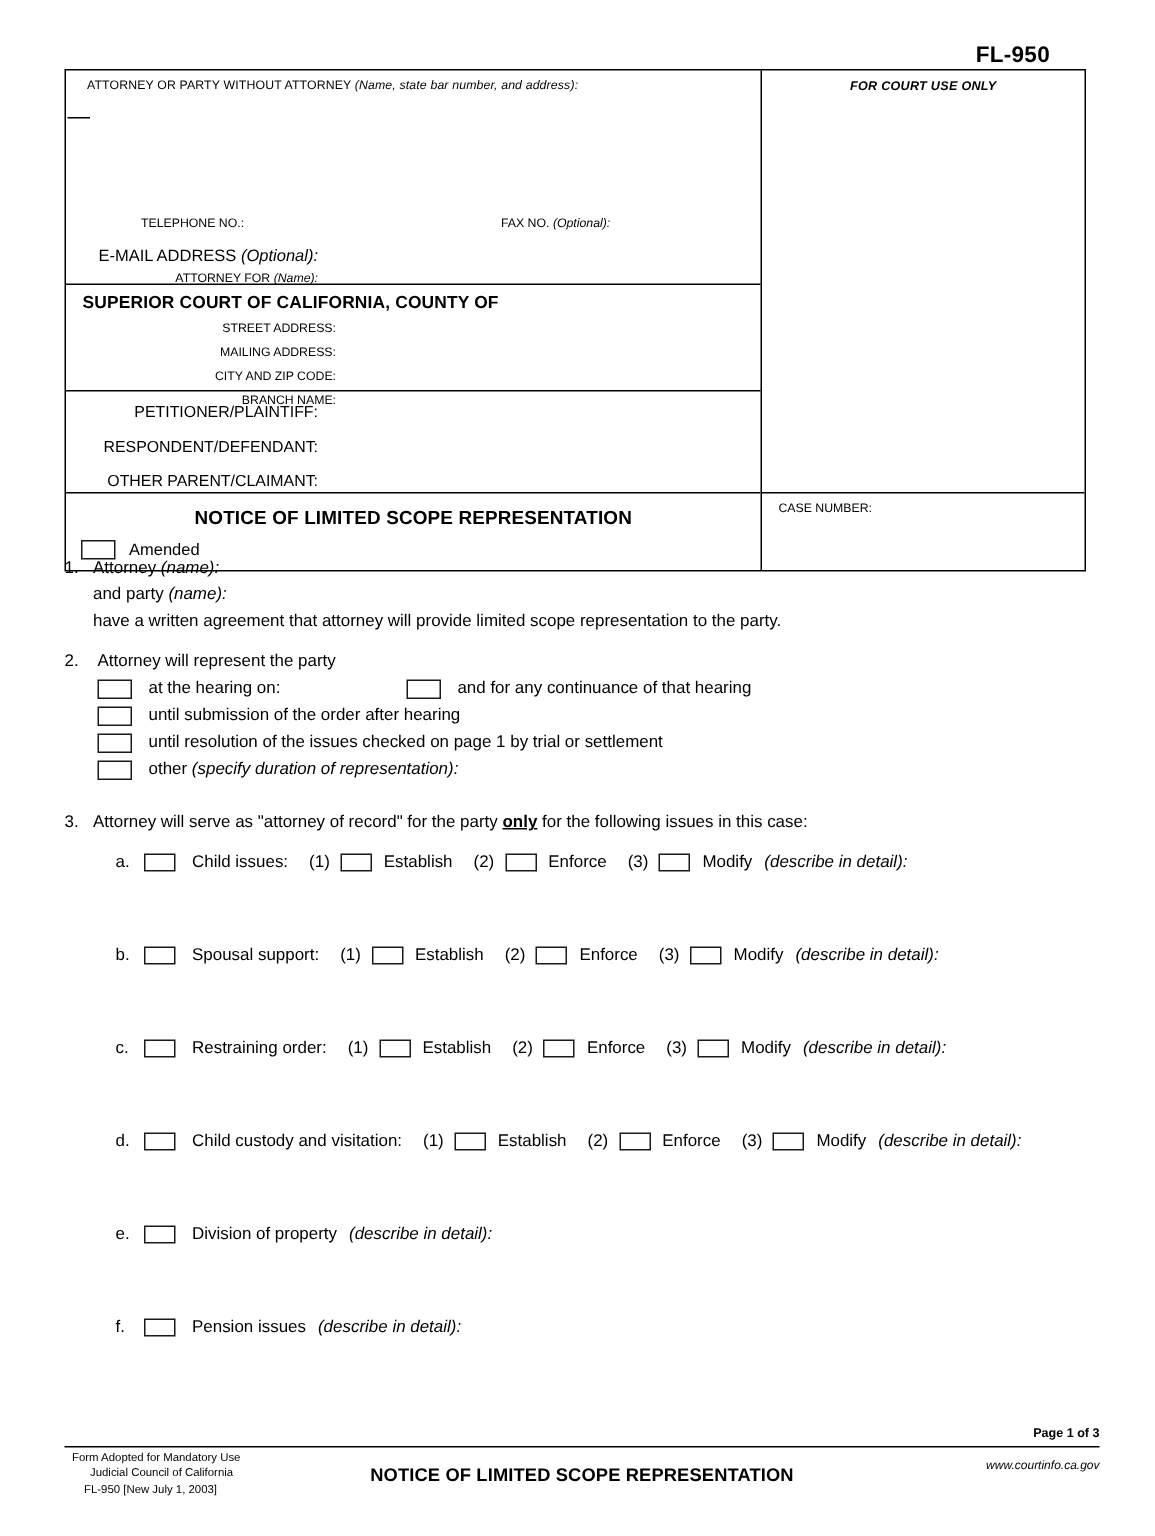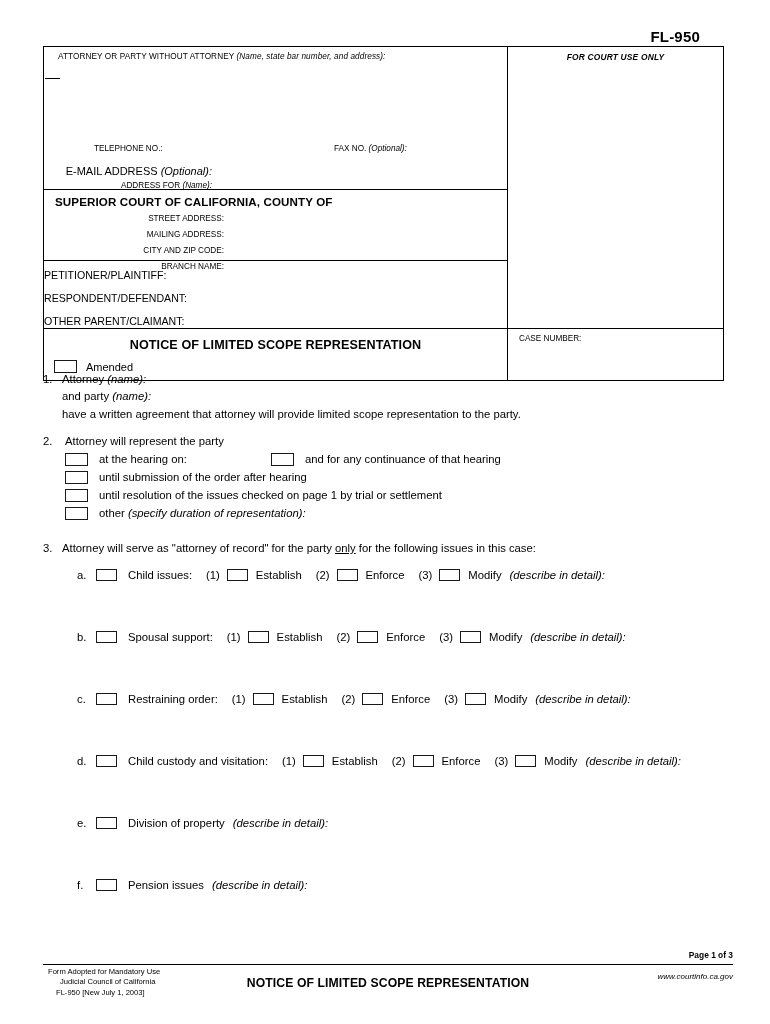--- a/index.html
+++ b/index.html
@@ -130,20 +130,21 @@
   .party-block {
     height: 68px;
     position: relative;
     border-top: 1.6px solid #000;
     box-sizing: border-box;
   }
   .party-lbl {
     position: absolute;
     left: 0;
     width: 168px;
+    text-align: right;
     font-size: 10.6px;
   }
   .p1 { top: 8px; }
   .p2 { top: 31px; }
   .p3 { top: 54px; }
 
   .title-block {
     height: 52px;
     position: relative;
     border-top: 1.6px solid #000;
@@ -216,21 +217,21 @@
     width: 17px;
     text-align: left;
     font-size: 11.3px;
   }
   .item-body {
     margin-left: 19px;
   }
   .ln { margin-bottom: 4px; white-space: nowrap; }
   i { font-style: italic; }
   u { text-decoration: underline; }
-  b { font-weight: normal; text-align: center; }
+  b { font-weight: bold; text-align: center; }
 
   .opt-row {
     display: flex;
     align-items: center;
     margin-top: 5px;
     white-space: nowrap;
   }
   .opt-row .cbox { flex: none; }
   .opt-txt { margin-left: 11px; }
   .cont-box { margin-left: 84px; }
@@ -317,21 +318,21 @@
           <div class="lbl-attorney">
             <span>ATTORNEY OR PARTY WITHOUT ATTORNEY</span>
             <i>(Name, state bar number, and address):</i>
           </div>
           <div class="tick-mark"></div>
           <div class="tel-row">
             <span class="lbl-tel">TELEPHONE NO.:</span>
             <span class="lbl-fax"><span>FAX NO.</span> <i>(Optional):</i></span>
           </div>
           <div class="lbl-email"><span>E-MAIL ADDRESS</span> <i>(Optional):</i></div>
-          <div class="lbl-attfor"><span>ADDRESS FOR</span> <i>(Name):</i></div>
+          <div class="lbl-attfor"><span>ATTORNEY FOR</span> <i>(Name):</i></div>
         </div>
 
         <div class="court-block">
           <div class="court-title">SUPERIOR COURT OF CALIFORNIA, COUNTY OF</div>
           <div class="court-sub cs1">STREET ADDRESS:</div>
           <div class="court-sub cs2">MAILING ADDRESS:</div>
           <div class="court-sub cs3">CITY AND ZIP CODE:</div>
           <div class="court-sub cs4">BRANCH NAME:</div>
         </div>
 

